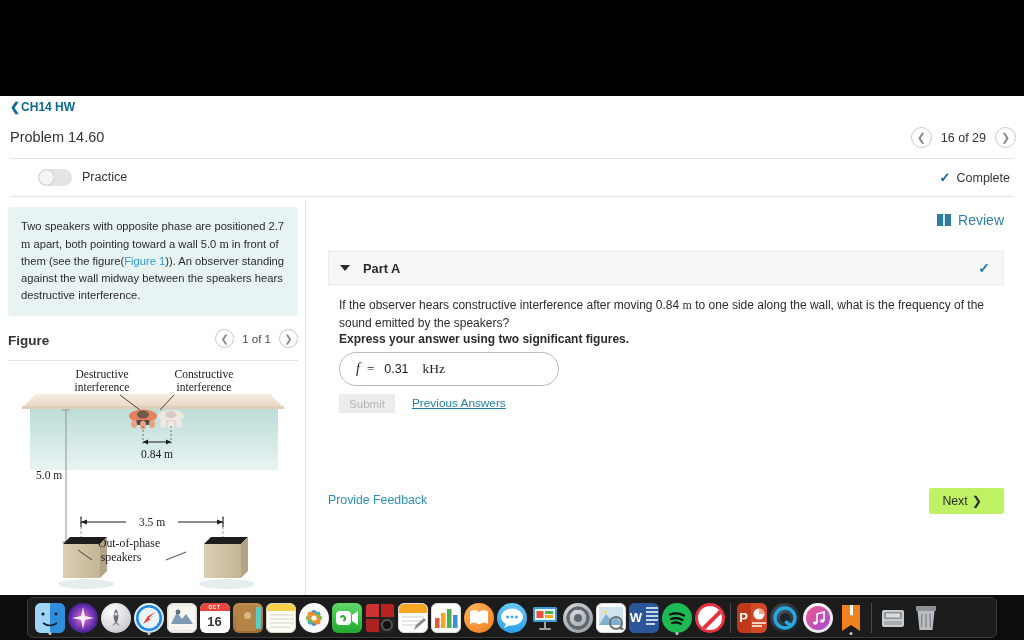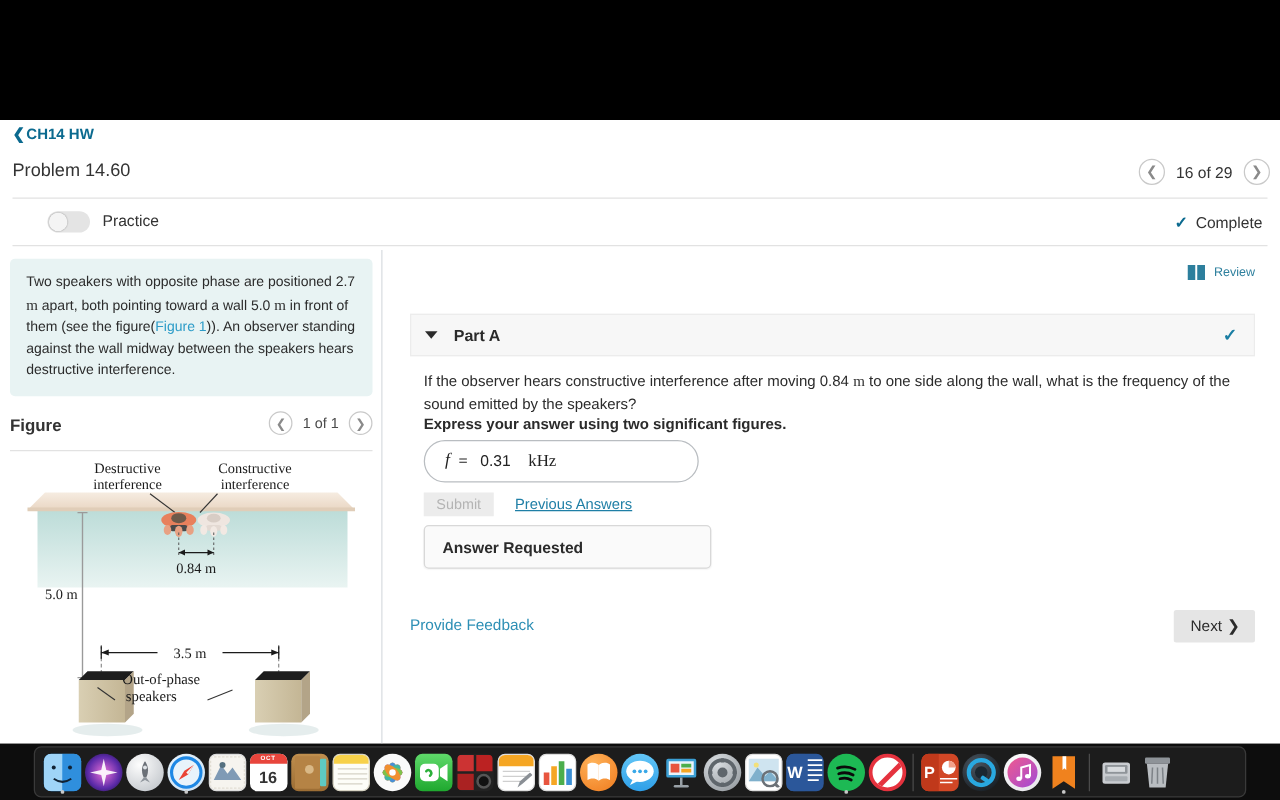--- a/index.html
+++ b/index.html
@@ -90,21 +90,21 @@
   
   .figure { position:absolute; left:8px; top:164px; width:290px; height:231px;text-align:center; }
   .fig-svg { position:absolute; left:0; top:0; }
 
   
   .right { position:absolute; left:306px; top:104px; width:718px; height:395px; }
 
   .review {
     position:absolute; right:20px; top:12px;
     display:flex; align-items:center; gap:7px;
-    color:#2d7f9d; font-size:10px; cursor:pointer;
+    color:#2d7f9d; font-size:14px; cursor:pointer;
   }
 
   .part-head {
     position:absolute; left:22px; top:51px; width:676px; height:34px;
     background:#f7f7f7; border:1px solid #ececec;
   }
   .part-caret {
     position:absolute; left:11px; top:13px;
     width:0;height:0;border-left:5px solid transparent;border-right:5px solid transparent;
     border-top:6px solid #2b2b2b; cursor:pointer;
@@ -150,22 +150,22 @@
     font-size:12.5px; font-weight:bold; color:#2b2b2b;
     box-shadow:0 1px 1px rgba(0,0,0,.04);
   }
 
   .feedback {
     position:absolute; left:22px; top:293px;
     font-size:12.3px; color:#2d8fb5; cursor:pointer;
   }
   .next-btn {
     position:absolute; right:20px; top:288px;
-    background:#e5e5e5; color:#2b2b2b; font-size:12.3px;
-    padding:6px 12px 6px 13px; border-radius:2px; cursor:pointer;
+    background:#bef264; color:#2b2b2b; font-size:12.3px;
+    padding:6px 22px 6px 13px; border-radius:2px; cursor:pointer;
     display:flex; align-items:center; gap:4px;
   }
 
   
   .dock-bg { position:absolute; left:0; top:595px; width:1024px; height:45px; background:#0d0d0d; }
   .dock {
     position:absolute; left:27px; top:597px; width:970px; height:41px;
     background:#1c1c1c; border:1px solid #3a3a3a; border-radius:6px;
     display:flex; align-items:center; padding:0 5px; gap:0px;
   }
@@ -348,21 +348,20 @@
     <div class="ansbox">
       <span class="sym">f</span>
       <span class="eq">=</span>
       <span class="val">0.31</span>
       <span class="unit">kHz</span>
     </div>
 
     <div class="submit-btn">Submit</div>
     <div class="prev-ans">Previous Answers</div>
 
-    <div class="ansreq">Answer Requested</div>
 
     <div class="feedback">Provide Feedback</div>
     <div class="next-btn">
       <span>Next</span>
       <span>❯</span>
     </div>
   </div>
 </div>
 
 <div class="dock-bg"></div>

